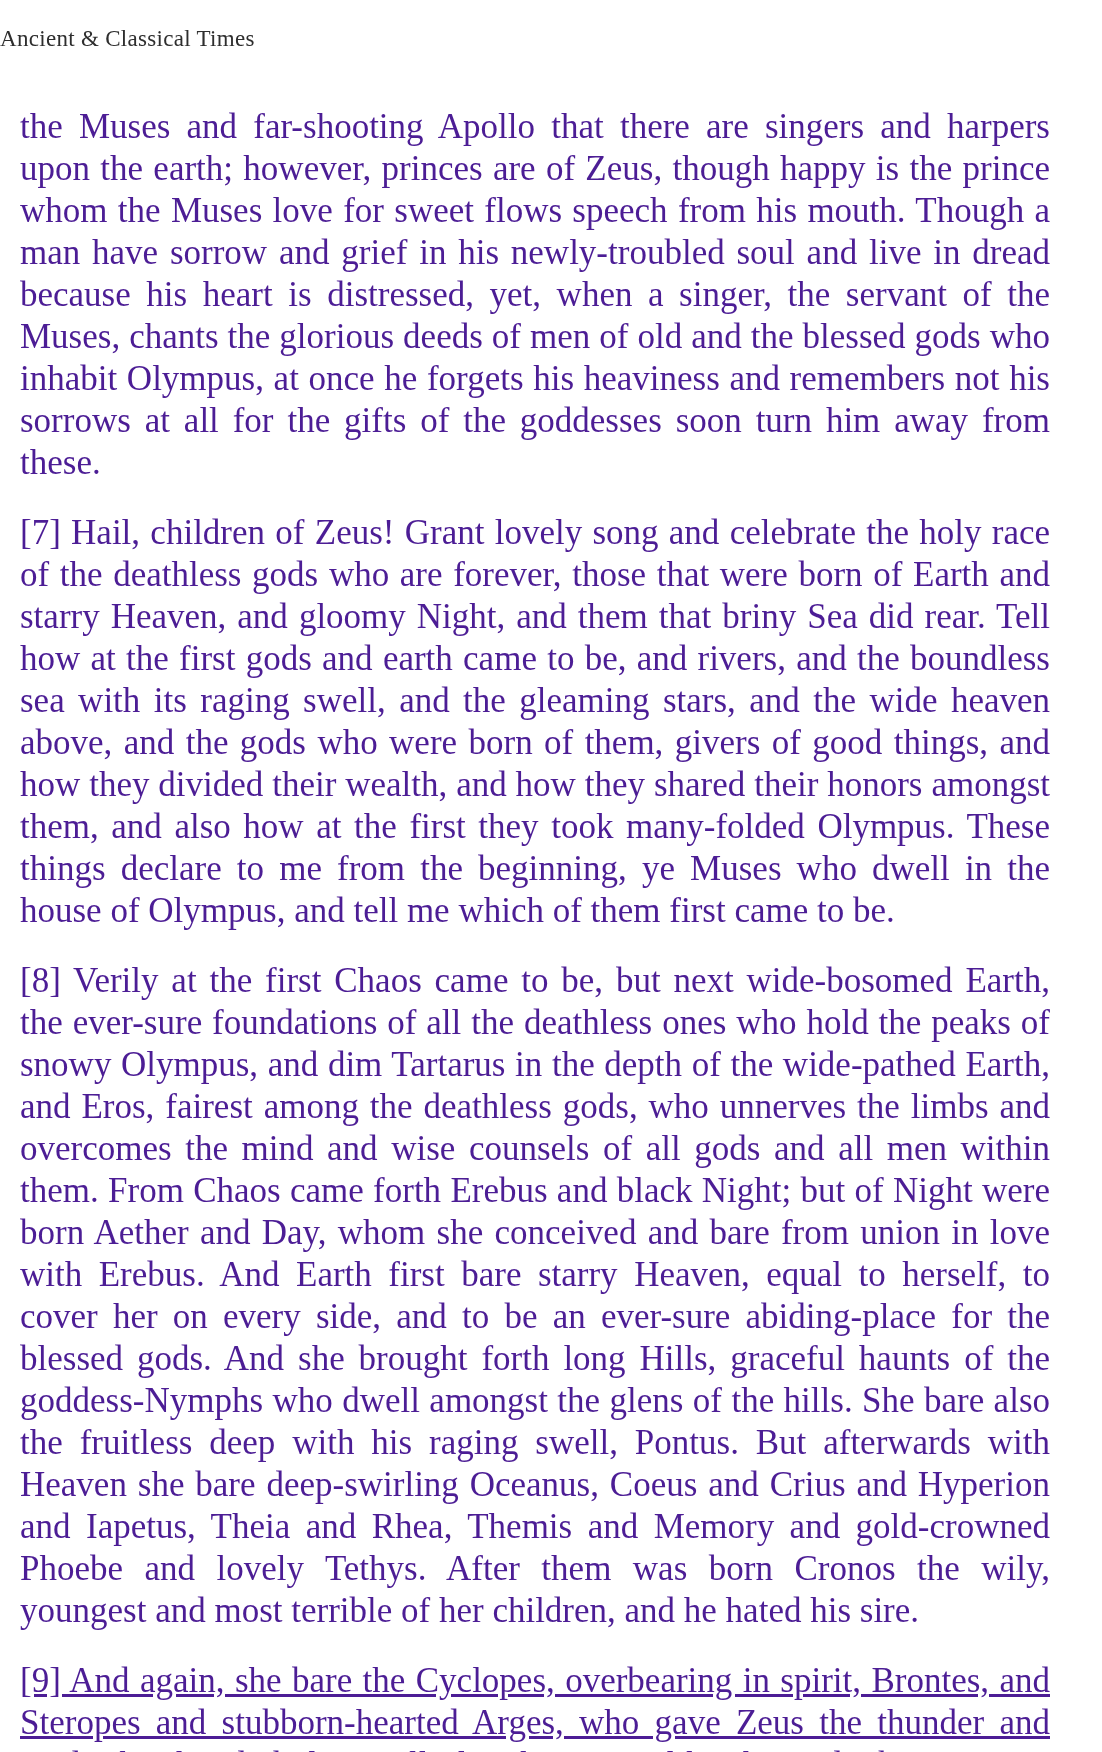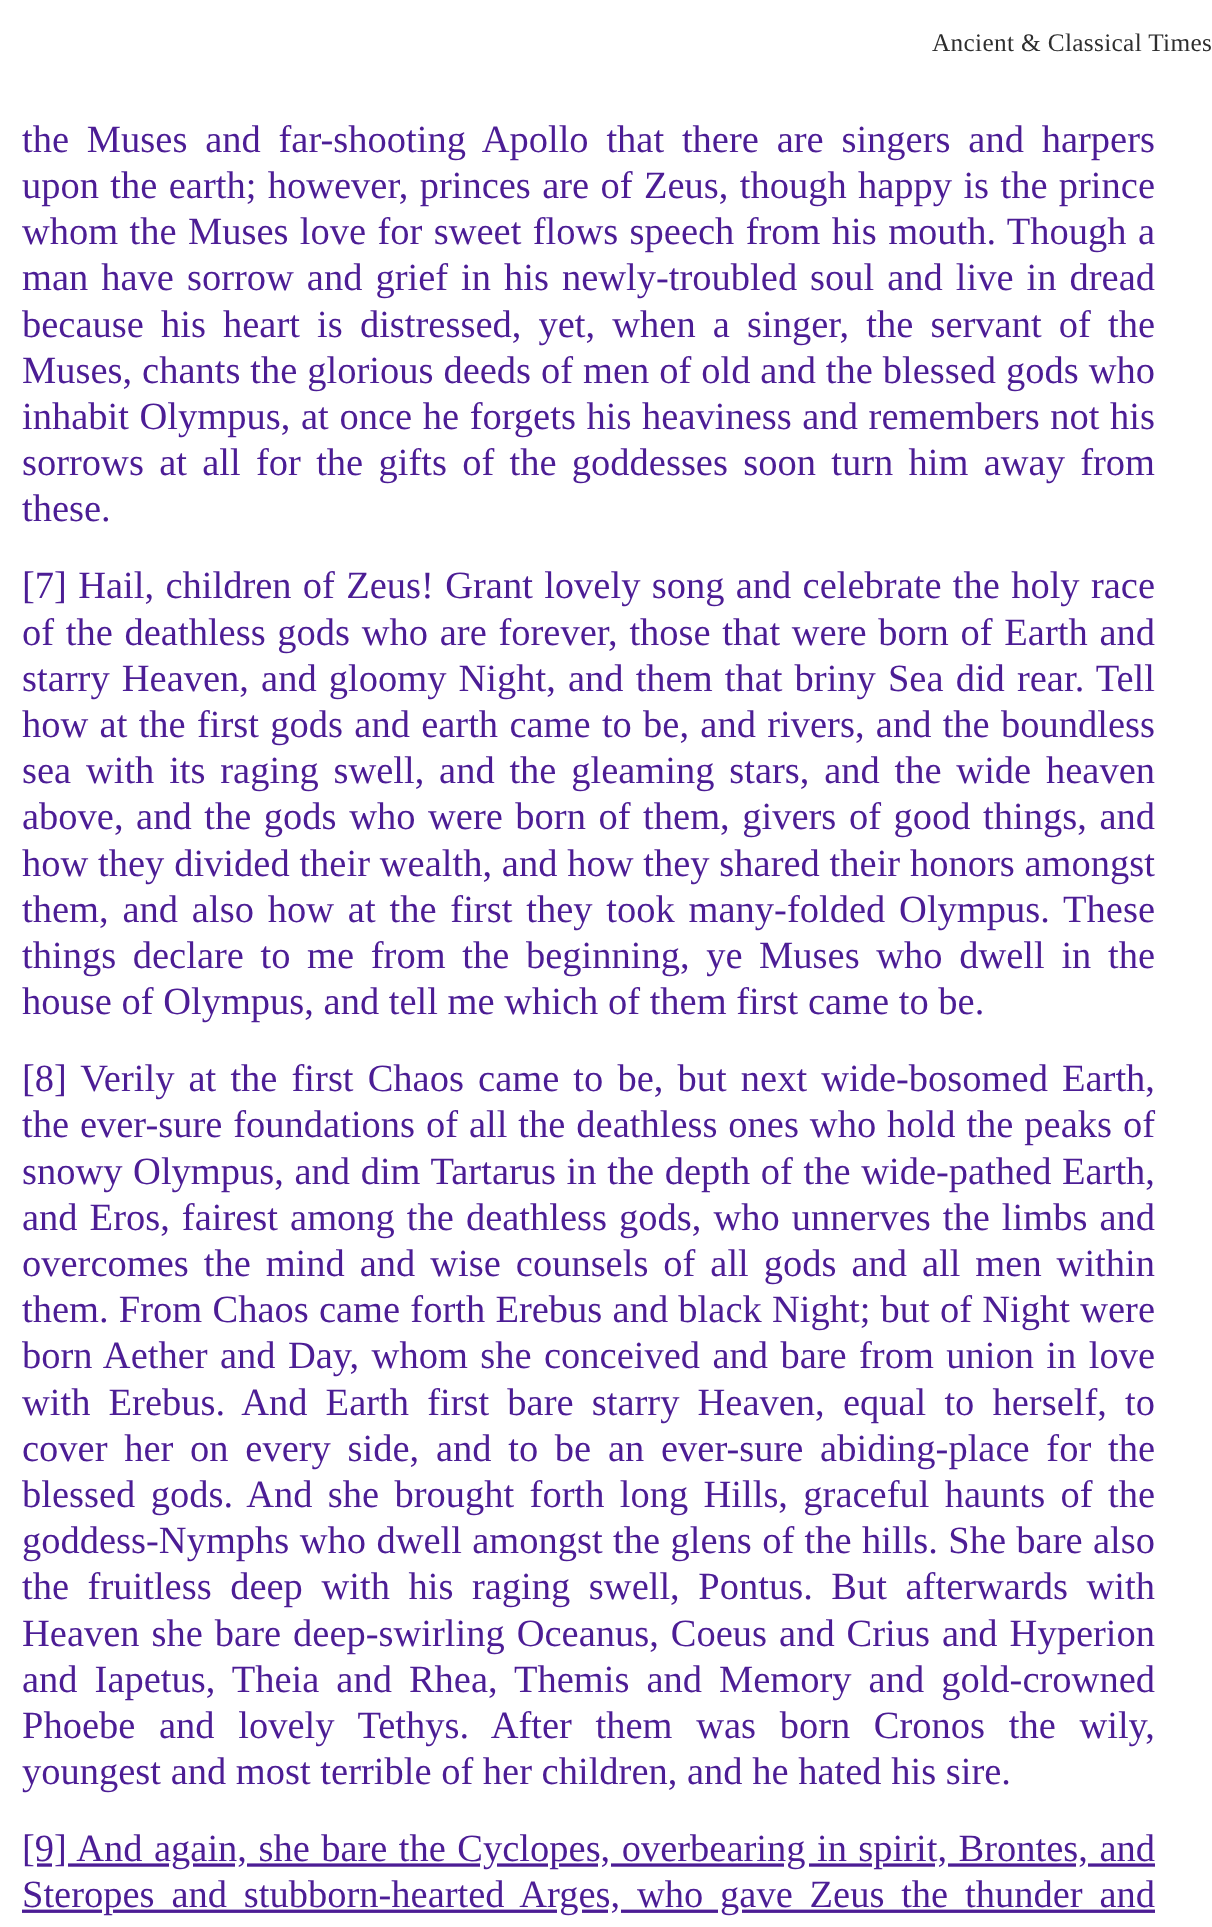--- a/index.html
+++ b/index.html
@@ -14,21 +14,21 @@
     font-family: "Liberation Serif", "DejaVu Serif", serif;
   }
   .page {
     box-sizing: border-box;
     width: 1102px;
     height: 1752px;
     background: #ffffff;
     padding-top: 24px;
   }
   .running-header {
-    text-align: right;
+    text-align: left;
     font-size: 23px;
     line-height: 30px;
     color: #2e2e2e;
     letter-spacing: 0.3px;
   }
   .content {
     margin: 52px 52px 0 20px;
     font-size: 35px;
     line-height: 42px;
     color: #4c1d95;

